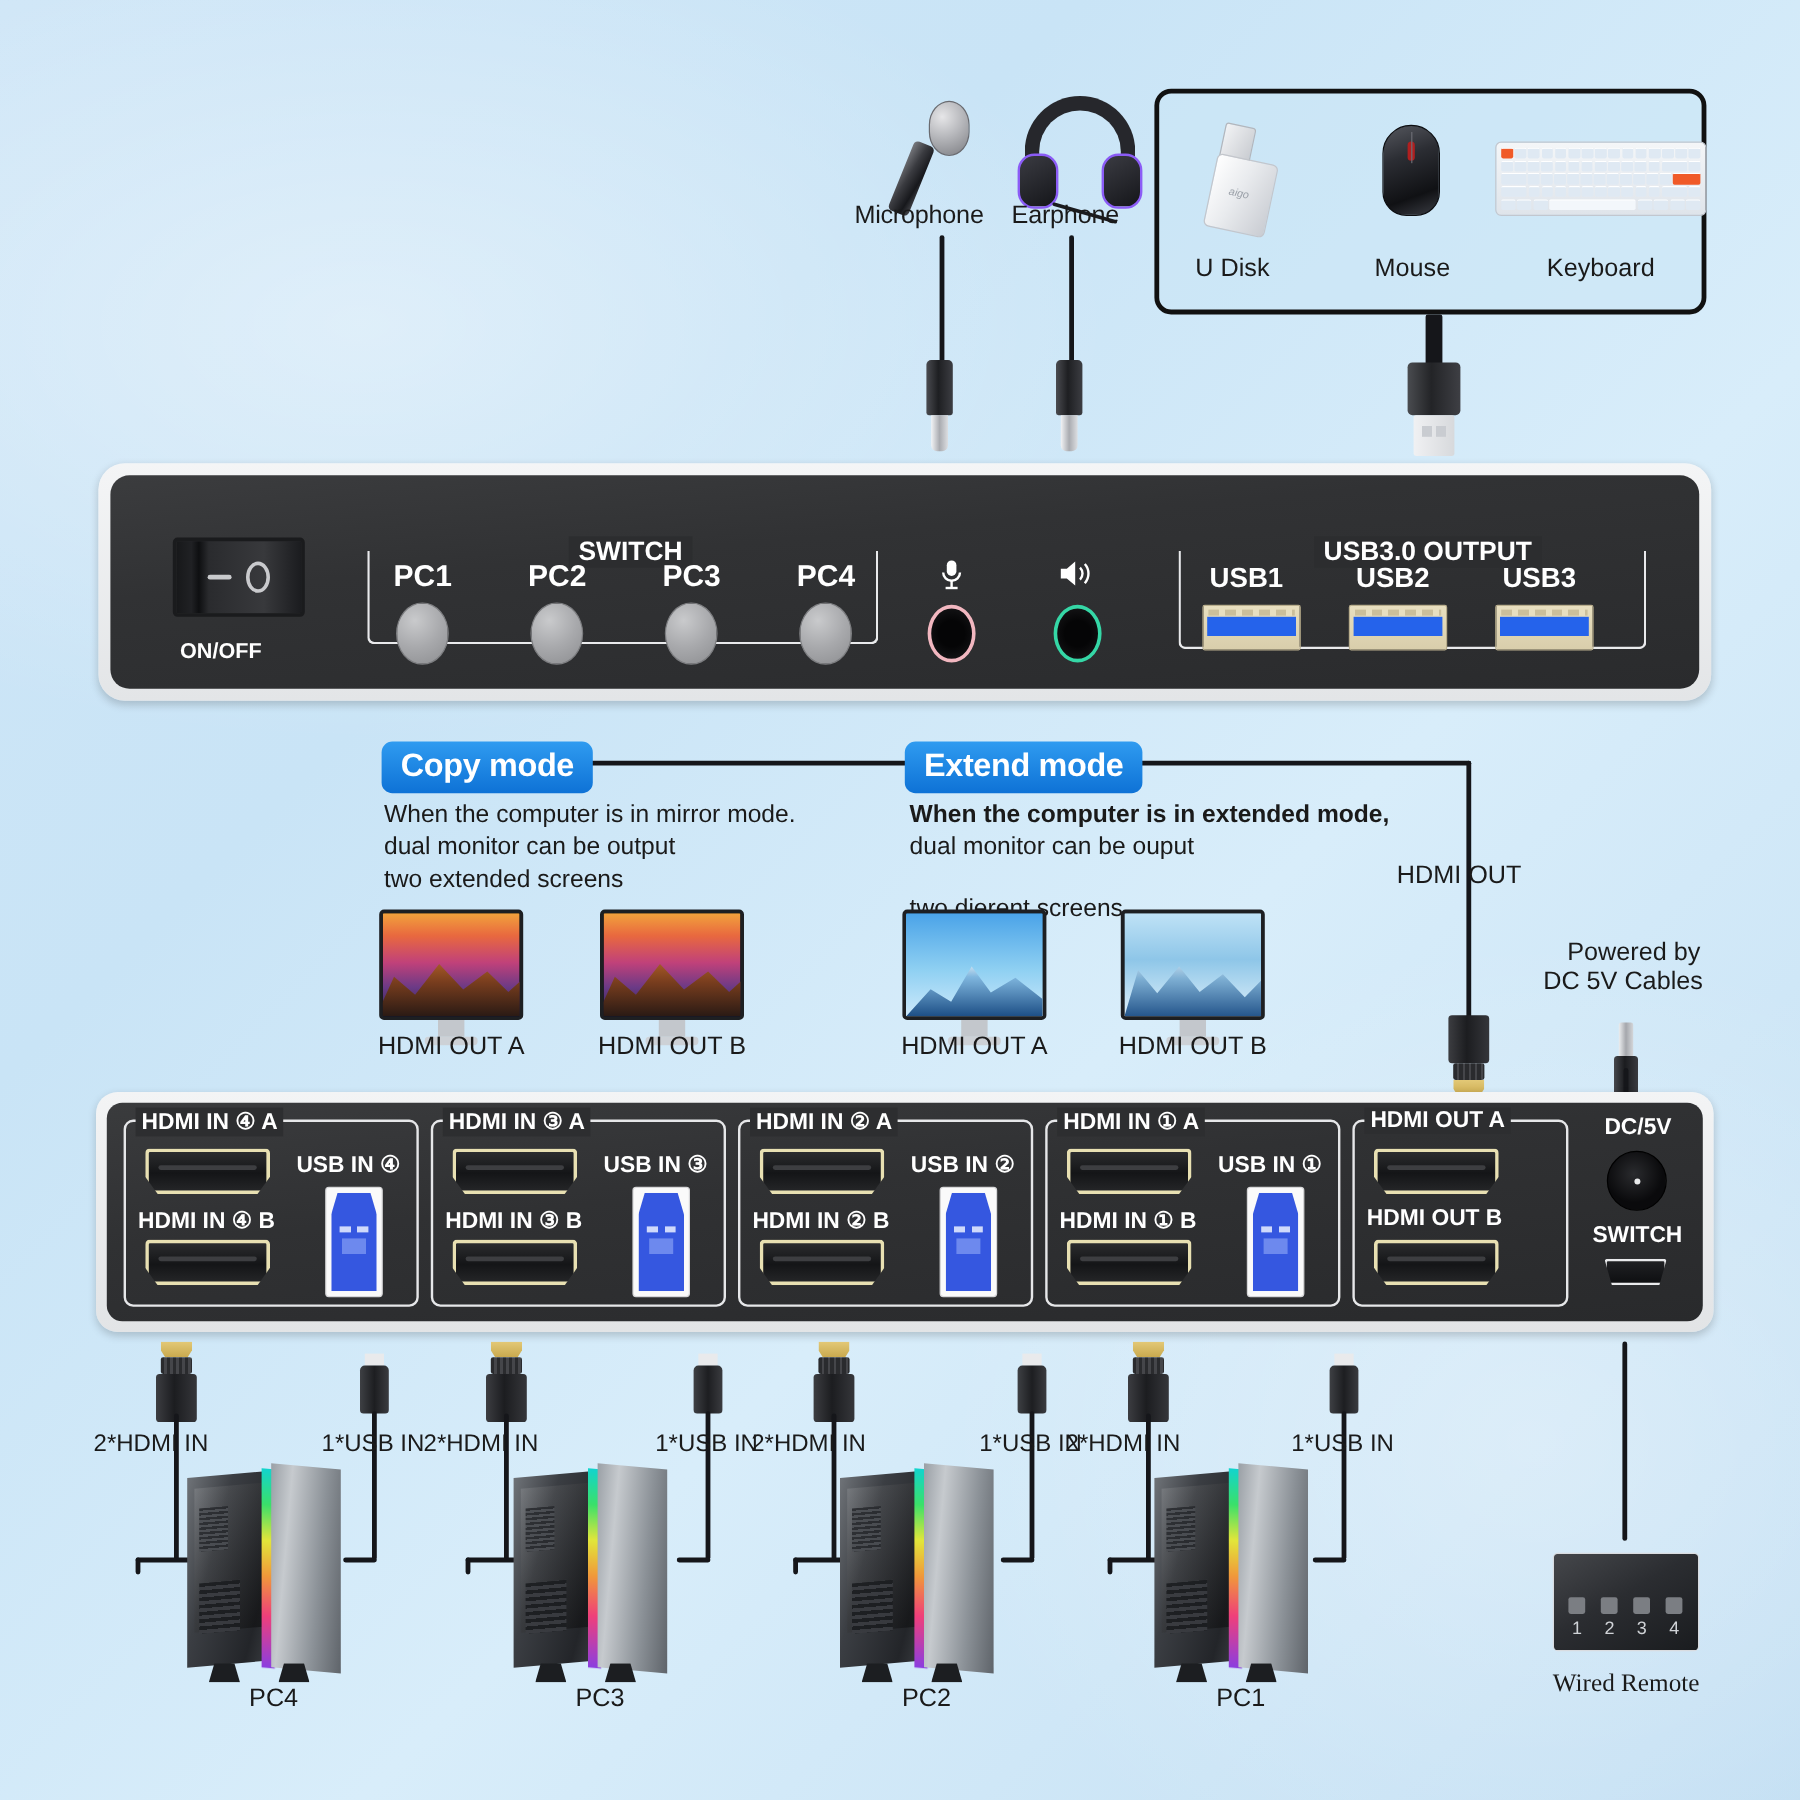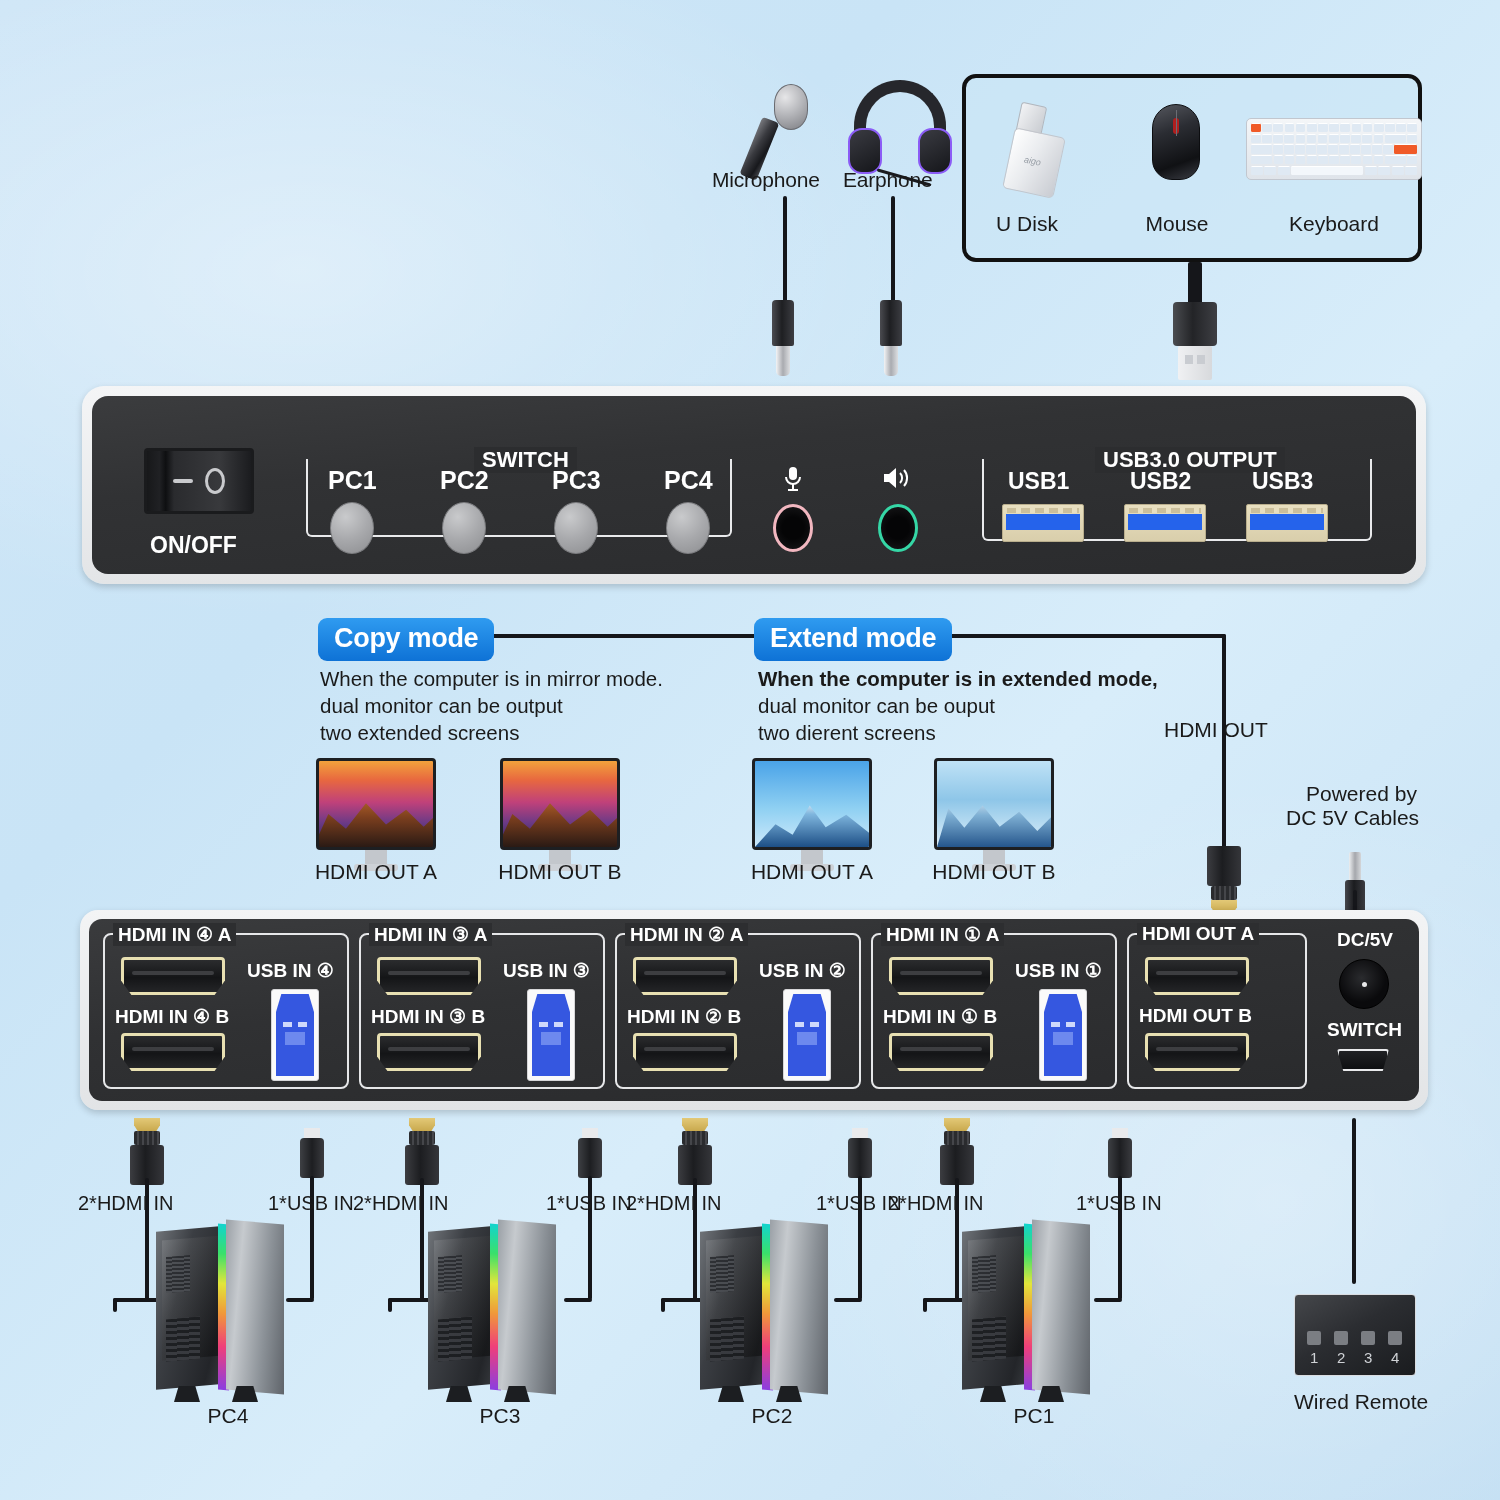--- a/index.html
+++ b/index.html
@@ -464,21 +464,21 @@
     <div class="metal"></div>
 </div>
 
 <div id="front-panel" style="left:82px; top:386px; width:1344px; height:198px;">
   <div id="front-face">
 
     <div class="rocker" style="left:52px; top:52px;">
       <div class="bar"></div>
         <div class="circ"></div>
     </div>
-    <div class="fp-label" style="left:58px; top:136px; font-size:23px;">ON/OFF</div>
+    <div class="fp-label" style="left:58px; top:136px; font-size:18px;">ON/OFF</div>
 
     <div class="bracket" style="left:214px; top:63px; width:426px; height:78px;"></div>
     <div class="bracket-title" style="left:382px; top:51px; font-size:22px;">SWITCH</div>
 
     <div class="fp-label" style="left:236px; top:70px; font-size:25px;">PC1</div>
     <div class="pcbtn" style="left:238px; top:106px;"></div>
     <div class="fp-label" style="left:348px; top:70px; font-size:25px;">PC2</div>
     <div class="pcbtn" style="left:350px; top:106px;"></div>
     <div class="fp-label" style="left:460px; top:70px; font-size:25px;">PC3</div>
     <div class="pcbtn" style="left:462px; top:106px;"></div>
@@ -526,21 +526,21 @@
 <div class="cable cable-v" style="left:1222px; top:634px; height:220px;"></div>
 
 <div class="mode-pill" style="left:318px; top:618px;">Copy mode</div>
 <div class="mode-text" style="left:320px; top:666px;">When the computer is in mirror mode.</div>
 <div class="mode-text" style="left:320px; top:693px;">dual monitor can be output</div>
 <div class="mode-text" style="left:320px; top:720px;">two extended screens</div>
 
 <div class="mode-pill" style="left:754px; top:618px;">Extend mode</div>
 <div class="mode-text" style="left:758px; top:666px;font-weight:bold;">When the computer is in extended mode,</div>
 <div class="mode-text" style="left:758px; top:693px;">dual monitor can be ouput</div>
-<div class="mode-text" style="left:758px; top:720px;text-align:right;">two dierent screens</div>
+<div class="mode-text" style="left:758px; top:744px;text-align:right;">two dierent screens</div>
 
 <div class="plain-label" style="left:1164px; top:718px;">HDMI OUT</div>
 
 <div class="monitor" style="left:316px; top:758px;">
   <div class="mon-screen">
       <div class="scene-sunset"></div>
     </div>
   <div class="mon-neck"></div>
     <div class="mon-base"></div>
 </div>
@@ -768,13 +768,13 @@
 <div class="remote-box" style="left:1294px; top:1294px;">
   <div class="remote-btn" style="left:12px; top:36px;"></div>
   <div class="remote-btn" style="left:39px; top:36px;"></div>
   <div class="remote-btn" style="left:66px; top:36px;"></div>
   <div class="remote-btn" style="left:93px; top:36px;"></div>
   <div class="remote-num" style="left:15px; top:54px;">1</div>
   <div class="remote-num" style="left:42px; top:54px;">2</div>
   <div class="remote-num" style="left:69px; top:54px;">3</div>
   <div class="remote-num" style="left:96px; top:54px;">4</div>
 </div>
-<div class="plain-label" style="left:1294px; top:1390px; width:122px; text-align:center;">Wired Remote</div>
+<div class="plain-label" style="left:1294px; top:1390px; width:122px; text-align:center;font-family:Liberation Serif, serif;">Wired Remote</div>
 
 </body></html>

